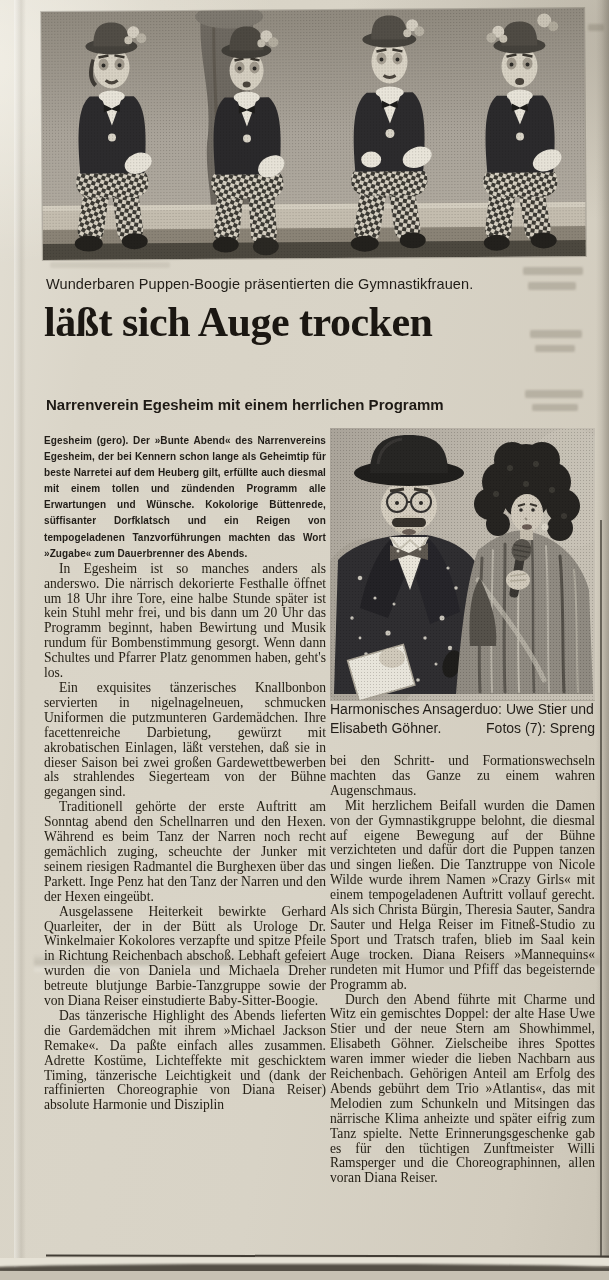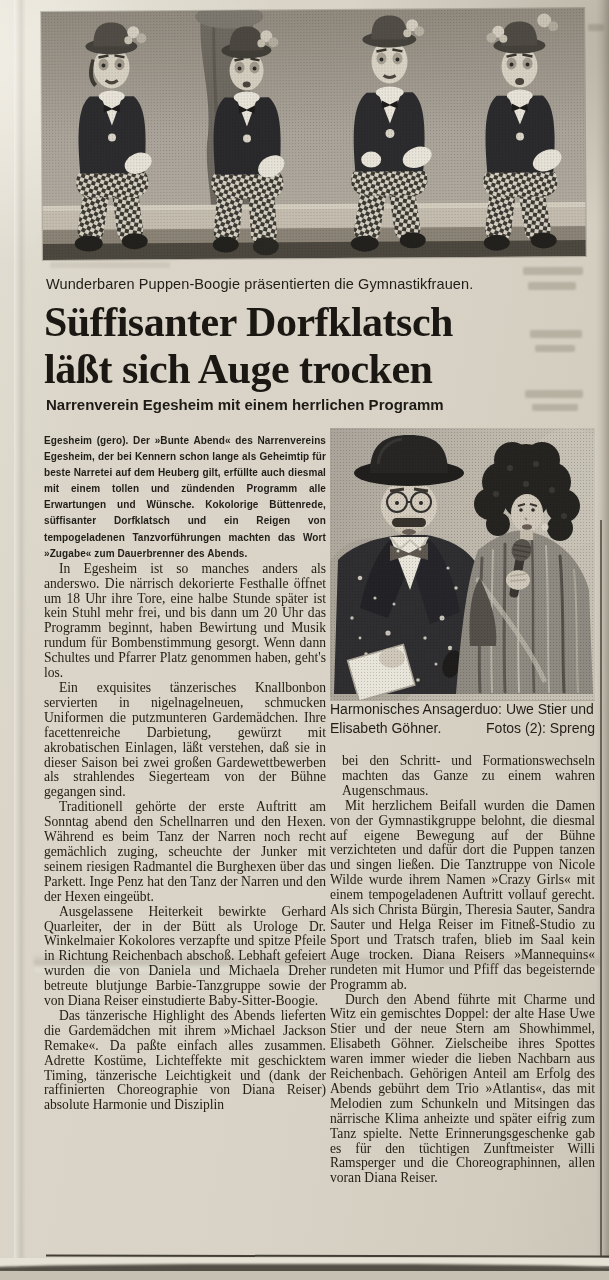--- a/index.html
+++ b/index.html
@@ -43,21 +43,21 @@
   .col{position:absolute;top:428px;}
   .col-left{left:44px;width:282px;top:433px;height:824px;overflow:hidden;}
   .col-right{left:330px;width:265px;height:830px;overflow:hidden;}
 
   p{margin:0;}
   .lead{font-size:10px;line-height:16.1px;font-weight:700;text-align:justify;color:#211d18;
     letter-spacing:.1px;}
   .serif{font-family:Liberation Serif, serif;font-size:13.6px;line-height:14.9px;text-align:justify;
     text-indent:15px;color:#262117;hyphens:auto;-webkit-hyphens:auto;}
   .col-left .serif:first-of-type{margin-top:13px;}
-  .noindent{text-indent:0;margin-left:12px;}
+  .noindent{text-indent:0;}
 
   .duo-caption{font-size:14px;font-weight:500;color:#211d18;line-height:18.5px;}
   .caption-row{display:flex;justify-content:space-between;text-align:right;}
   .col-right .serif.first-body{margin-top:17px;}
 
   .bottom-rule{position:absolute;left:46px;top:1255px;width:563px;height:2px;background:#423d35;
     transform:rotate(.1deg);}
   .column-rule{position:absolute;left:600px;top:520px;width:2px;height:736px;background:#4a453c;opacity:.75;}
 
   .bleed{position:absolute;background:rgba(115,108,94,.30);filter:blur(1.3px);border-radius:2px;
@@ -214,21 +214,20 @@
         <circle cx="90" cy="10" r="7" fill="#c9c3b5"></circle>
           <circle cx="99" cy="16" r="5" fill="#afa99b"></circle>
       </g>
     </svg>
     <div class="halftone"></div>
   </div>
 
   <div class="caption-top">Wunderbaren Puppen-Boogie präsentierten die Gymnastikfrauen.</div>
 
   <h1 class="headline">
-    <span>Süffisanter Dorfklatsch</span>
     <span>läßt sich Auge trocken</span>
   </h1>
 
   <div class="subhead">Narrenverein Egesheim mit einem herrlichen Programm</div>
 
   <div class="col col-left">
     <p class="lead">Egesheim (gero). Der »Bunte Abend« des Narrenvereins Egesheim, der bei Kennern schon lange als Geheimtip für beste Narretei auf dem Heuberg gilt, erfüllte auch diesmal mit einem tollen und zündenden Programm alle Erwartungen und Wünsche. Kokolorige Büttenrede, süffisanter Dorfklatsch und ein Reigen von tempogeladenen Tanzvorführungen machten das Wort »Zugabe« zum Dauerbrenner des Abends.</p>
     <p class="serif">In Egesheim ist so manches anders als anderswo. Die närrisch dekorierte Festhalle öffnet um 18 Uhr ihre Tore, eine halbe Stunde später ist kein Stuhl mehr frei, und bis dann um 20 Uhr das Programm beginnt, haben Bewirtung und Musik rundum für Bombenstimmung gesorgt. Wenn dann Schultes und Pfarrer Platz genommen haben, geht's los.</p>
     <p class="serif">Ein exquisites tänzerisches Knallbonbon servierten in nigelnagelneuen, schmucken Uniformen die putzmunteren Gardemädchen. Ihre facettenreiche Darbietung, gewürzt mit akrobatischen Einlagen, läßt verstehen, daß sie in dieser Saison bei zwei großen Gardewettbewerben als strahlendes Siegerteam von der Bühne gegangen sind.</p>
     <p class="serif">Traditionell gehörte der erste Auftritt am Sonntag abend den Schellnarren und den Hexen. Während es beim Tanz der Narren noch recht gemächlich zuging, scheuchte der Junker mit seinem riesigen Radmantel die Burghexen über das Parkett. Inge Penz hat den Tanz der Narren und den der Hexen eingeübt.</p>
@@ -354,21 +353,21 @@
           <path d="M180,148 L196,146 M180,153 L196,152" stroke="#b0a999" stroke-width="1.5"></path>
         </g>
       </svg>
       <div class="halftone"></div>
     </div>
 
     <div class="duo-caption">
       <div>Harmonisches Ansagerduo: Uwe Stier und</div>
       <div class="caption-row">
         <span>Elisabeth Göhner.</span>
-        <span>Fotos (2): Spreng</span>
+        <span>Fotos (7): Spreng</span>
       </div>
     </div>
 
     <p class="serif noindent first-body">bei den Schritt- und Formationswechseln machten das Ganze zu einem wahren Augenschmaus.</p>
     <p class="serif">Mit herzlichem Beifall wurden die Damen von der Gymnastikgruppe belohnt, die diesmal auf eigene Bewegung auf der Bühne verzichteten und dafür dort die Puppen tanzen und singen ließen. Die Tanztruppe von Nicole Wilde wurde ihrem Namen »Crazy Girls« mit einem tempogeladenen Auftritt vollauf gerecht. Als sich Christa Bürgin, Theresia Sauter, Sandra Sauter und Helga Reiser im Fitneß-Studio zu Sport und Tratsch trafen, blieb im Saal kein Auge trocken. Diana Reisers »Mannequins« rundeten mit Humor und Pfiff das begeisternde Programm ab.</p>
     <p class="serif">Durch den Abend führte mit Charme und Witz ein gemischtes Doppel: der alte Hase Uwe Stier und der neue Stern am Showhimmel, Elisabeth Göhner. Zielscheibe ihres Spottes waren immer wieder die lieben Nachbarn aus Reichenbach. Gehörigen Anteil am Erfolg des Abends gebührt dem Trio »Atlantis«, das mit Melodien zum Schunkeln und Mitsingen das närrische Klima anheizte und später eifrig zum Tanz spielte. Nette Erinnerungsgeschenke gab es für den tüchtigen Zunftmeister Willi Ramsperger und die Choreographinnen, allen voran Diana Reiser.</p>
   </div>
 
   <div class="bottom-rule"></div>
   <div class="column-rule"></div>

